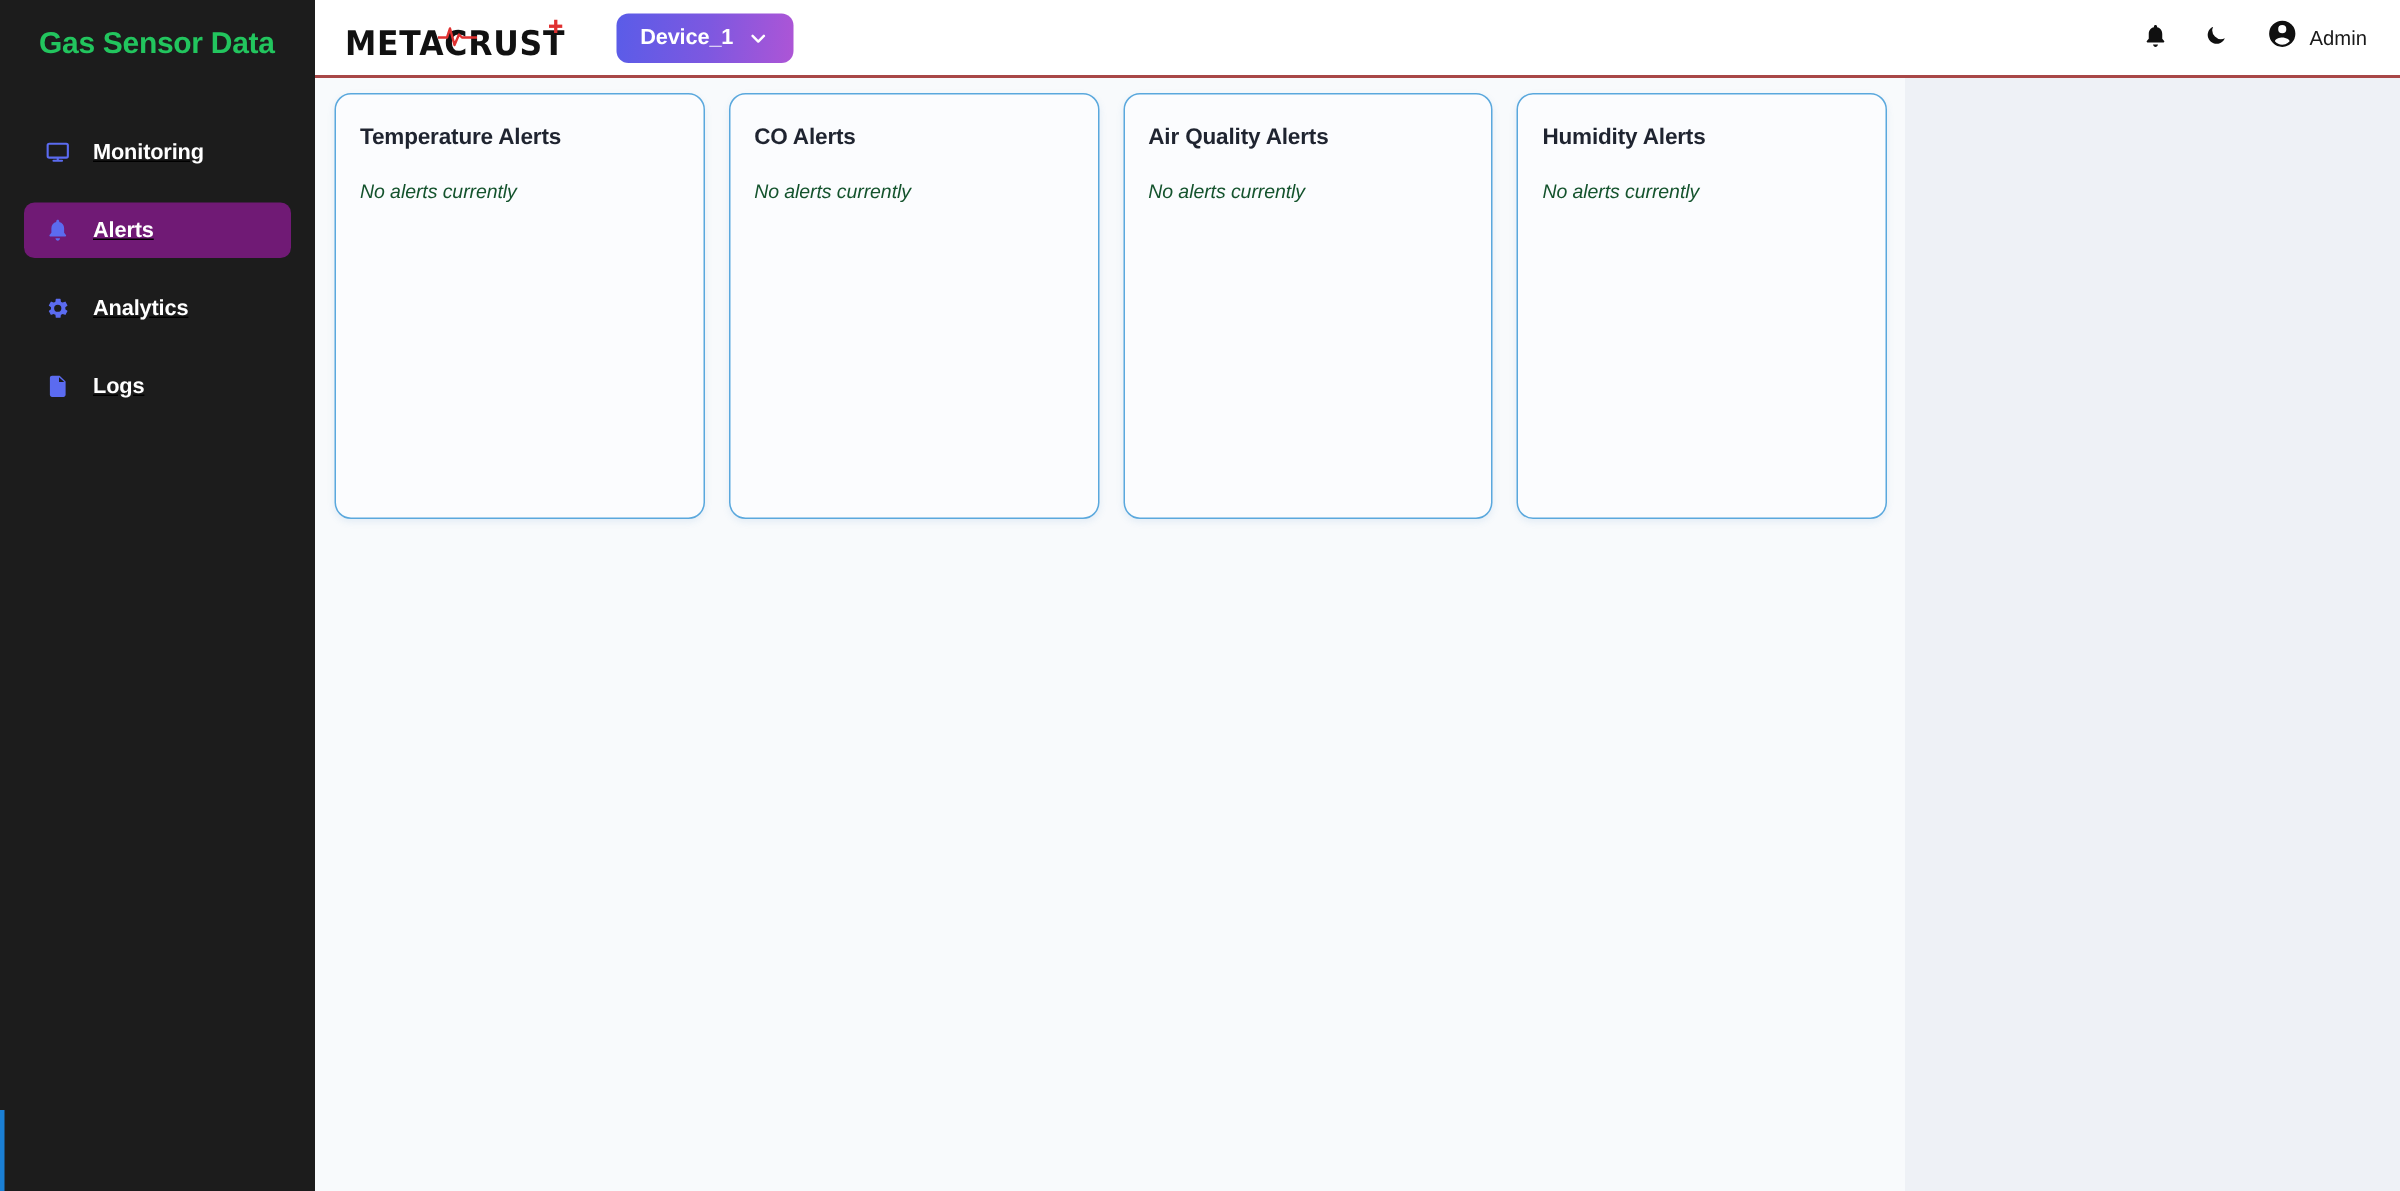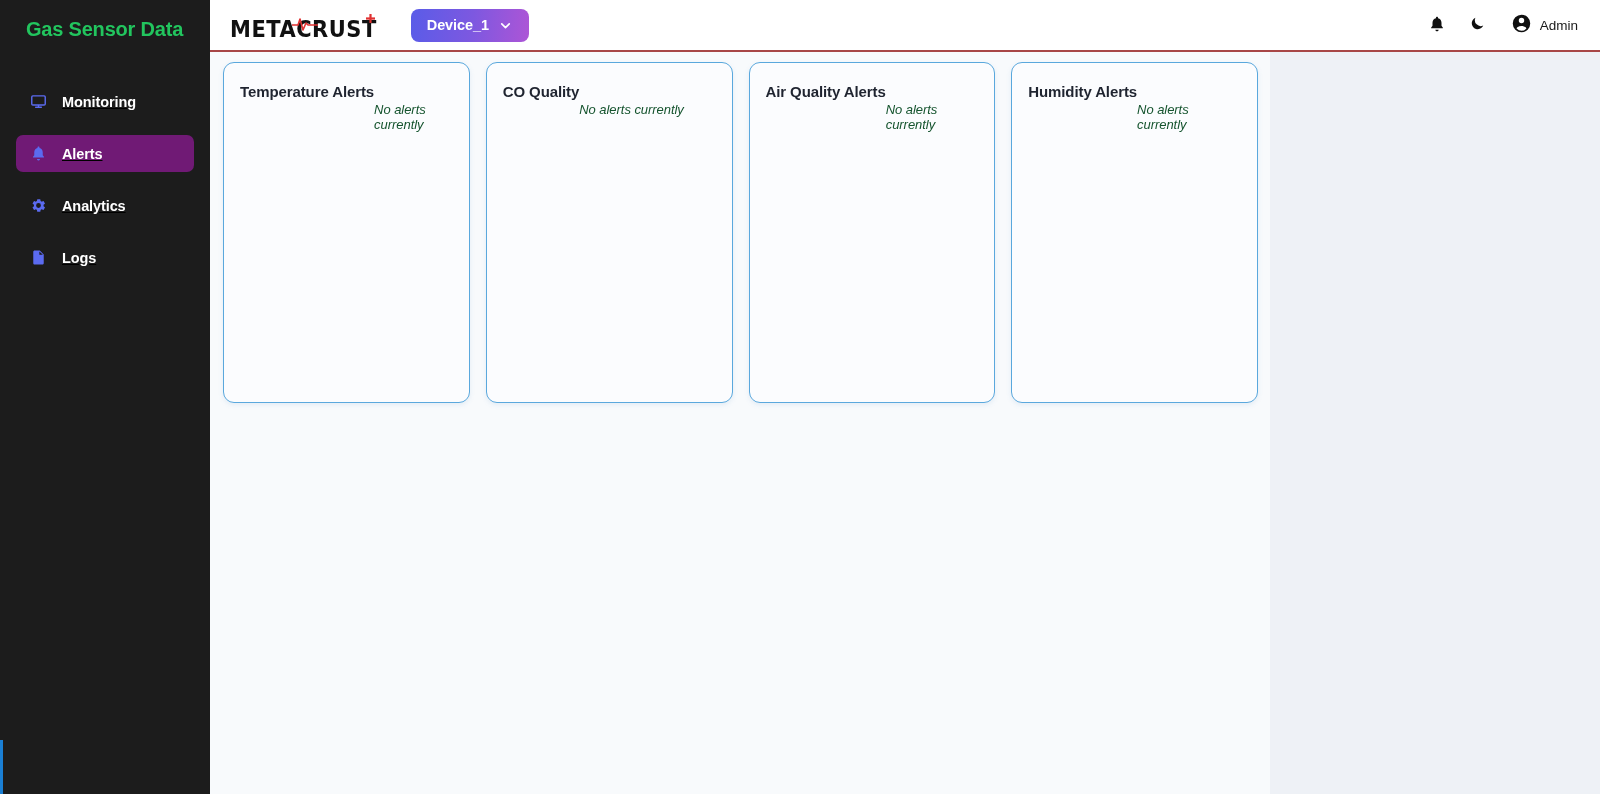--- a/index.html
+++ b/index.html
@@ -214,28 +214,28 @@
 
   .cards {
     position: relative;
     display: flex;
     gap: 16px;
     padding: 10px 12px 0 13px;
   }
 
   .card {
     width: 247px;
-    height: 341px;
+    height: 284px;
     background: #fbfcfe;
     border: 1.5px solid #5aa8dd;
     border-radius: 11px;
     box-shadow: 0 2px 5px rgba(90,150,200,0.13);
     padding: 20px 16px 0 16px;
     display: flex;
-    flex-direction: row;
+    flex-direction: column;
   }
 
   .card-title {
     font-size: 15px;
     font-weight: bold;
     color: #1f2430;
     letter-spacing: -0.1px;
     line-height: 18px;
     white-space: nowrap;
   }
@@ -365,21 +365,21 @@
   <main class="main">
     <div class="content-pane">
       <div class="cards">
 
         <section class="card">
           <div class="card-title">Temperature Alerts</div>
           <div class="card-empty">No alerts currently</div>
         </section>
 
         <section class="card">
-          <div class="card-title">CO Quality</div>
+          <div class="card-title">CO Alerts</div>
           <div class="card-empty">No alerts currently</div>
         </section>
 
         <section class="card">
           <div class="card-title">Air Quality Alerts</div>
           <div class="card-empty">No alerts currently</div>
         </section>
 
         <section class="card">
           <div class="card-title">Humidity Alerts</div>

